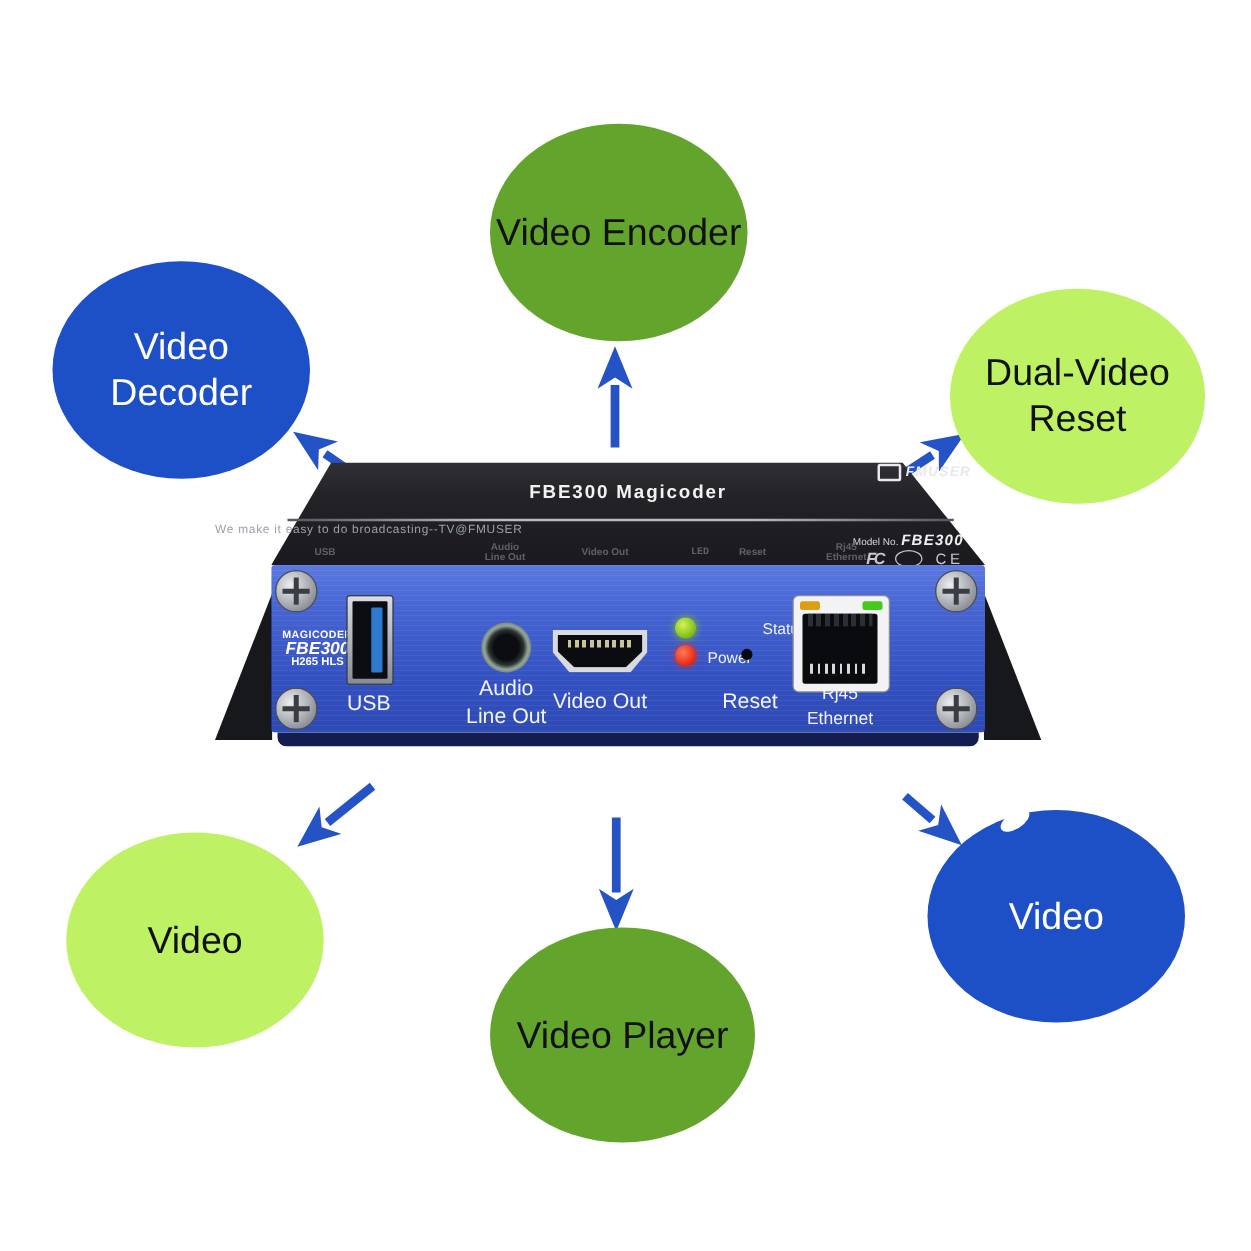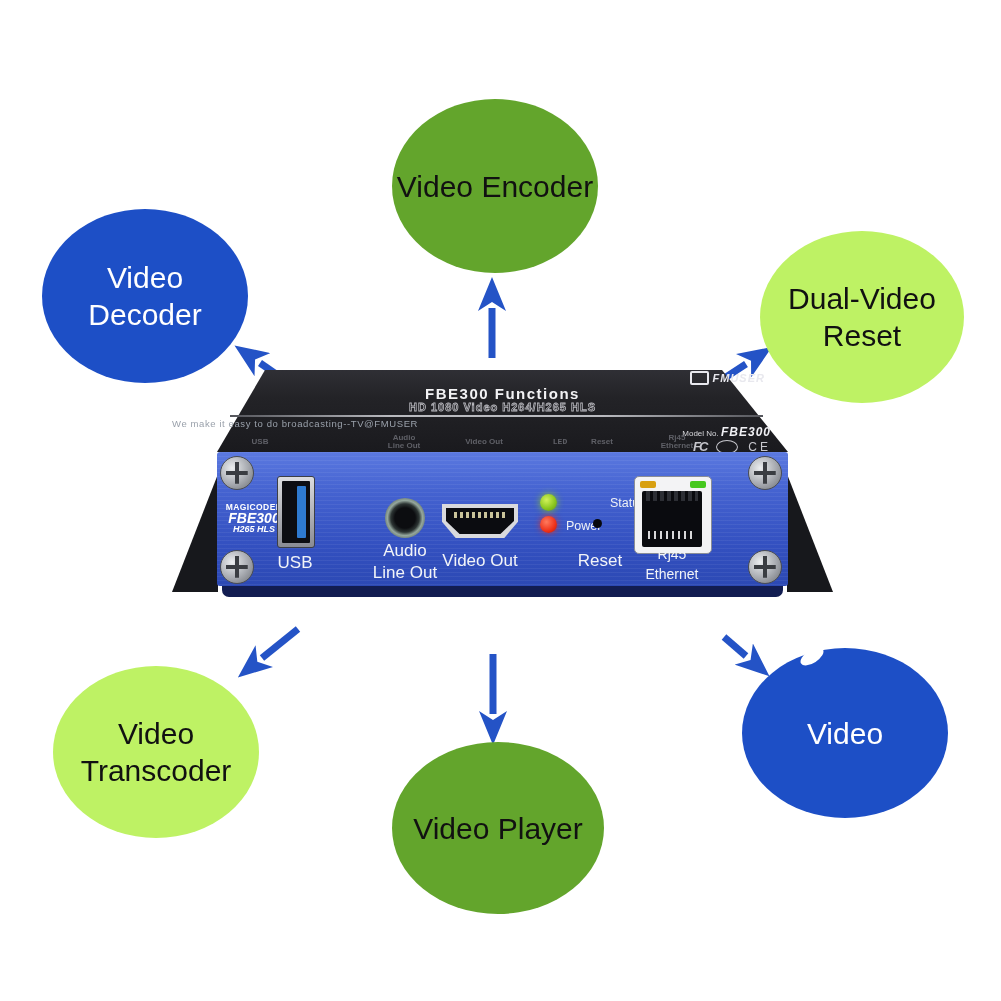--- a/index.html
+++ b/index.html
@@ -35,21 +35,21 @@
   .ear.left{left:0;clip-path:polygon(100% 2px,100% 100%,0 100%);}
   .ear.right{left:615px;clip-path:polygon(0 2px,0 100%,100% 100%);}
   .earhole{position:absolute;width:26px;height:13px;background:#fff;border-radius:50%;}
   .screw{position:absolute;width:32px;height:32px;border-radius:50%;border:1px solid #4a4d52;
          background:radial-gradient(circle at 35% 35%,#eceef0,#a6a9af 55%,#6b6e74 100%);}
   .screw .cross{position:absolute;inset:0;
          background:linear-gradient(#3a3d42,#3a3d42) center/68% 4px no-repeat,
                     linear-gradient(#3a3d42,#3a3d42) center/4px 68% no-repeat;}
 
   
-  .brand{position:absolute;right:68px;top:3px;display:flex;align-items:center;gap:4px;
+  .brand{position:absolute;right:56px;top:3px;display:flex;align-items:center;gap:4px;
          color:#e8e8ee;font-size:11px;font-style:italic;font-weight:bold;letter-spacing:1px;}
   .tvicon{display:inline-block;width:15px;height:10px;border:2px solid #e8e8ee;border-radius:2px;}
   .toptitle{position:absolute;left:0;width:100%;top:17px;text-align:center;color:#f2f2f4;
             font-size:15px;font-weight:bold;letter-spacing:1.5px;}
   .topsub{position:absolute;left:0;width:100%;top:33px;text-align:center;
           font-size:11px;font-weight:bold;letter-spacing:1px;color:#212125;
           -webkit-text-stroke:0.8px #b9b9bf;}
   .topline{position:absolute;left:58px;right:70px;top:47px;height:2px;
            background:linear-gradient(90deg,#55565c,#b9babf 30%,#b9babf 70%,#55565c);}
   .tagline{position:absolute;left:0;width:100%;top:50px;text-align:left;
@@ -61,21 +61,21 @@
   .fcc{font-size:13px;font-weight:bold;letter-spacing:-2px;font-style:italic;}
   .ovalcert{display:inline-block;width:20px;height:12px;border:1.5px solid #c6c6cc;border-radius:50%;}
   .ce{font-size:12px;letter-spacing:3px;}
   .edgelabel{position:absolute;top:70px;color:#5f6067;font-size:8px;font-weight:bold;
              text-align:center;line-height:8px;transform:translateX(-50%);}
 
   
   .badge{position:absolute;left:48px;top:134px;width:68px;text-align:center;color:#fff;line-height:11px;}
   .badge .b1{font-size:8.5px;font-weight:bold;letter-spacing:.4px;}
   .badge .b2{font-size:14px;font-weight:bold;font-style:italic;}
-  .badge .b3{font-size:9px;font-weight:bold;font-style:italic;}
+  .badge .b3{font-size:9px;font-weight:bold;}
   .usbport{position:absolute;left:105px;top:108px;width:36px;height:70px;border-radius:3px;
            border:1px solid #3c3f46;background:linear-gradient(180deg,#dcdde0,#898b93);}
   .usbport .cavity{position:absolute;inset:4px;background:#0c0d12;border-radius:1px;}
   .usbport .tongue{position:absolute;left:55%;top:8%;width:30%;height:84%;background:#2e7ad0;border-radius:1px;}
   .portlabel{position:absolute;color:#f2f4f8;font-size:17px;text-align:center;
              transform:translateX(-50%);line-height:22px;}
   .audiojack{position:absolute;left:213px;top:130px;width:40px;height:40px;border-radius:50%;
              background:radial-gradient(circle,#0c0d10 0 36%,#2c3433 50%,#95a79d 62%,#5f6f68 78%,#3c464a 100%);}
   .hdmi-outer{position:absolute;left:270px;top:136px;width:76px;height:34px;background:#d9dadd;
              clip-path:polygon(0 0,100% 0,100% 52%,82% 100%,18% 100%,0 52%);}
@@ -131,21 +131,20 @@
     <div>Decoder</div>
   </div>
 
   <div class="bubble c-lblue" style="left:760px;top:231px;width:204px;height:172px;">
     <div>Dual-Video</div>
     <div>Reset</div>
   </div>
 
   <div class="bubble c-lblue" style="left:53px;top:666px;width:206px;height:172px;">
     <div>Video</div>
-    <div>Transcoder</div>
   </div>
 
   <div class="bubble c-green" style="left:392px;top:742px;width:212px;height:172px;">
     <div>Video Player</div>
   </div>
 
   <div class="bubble c-blue" style="left:742px;top:648px;width:206px;height:170px;">
     <div>Video</div>
   </div>
 
@@ -156,22 +155,21 @@
     <div class="earhole" style="left:8px;top:282px;transform:rotate(33deg);"></div>
     <div class="ear right"></div>
     <div class="earhole" style="left:627px;top:282px;transform:rotate(-33deg);"></div>
 
     <div class="topface"></div>
 
     <div class="brand">
       <span class="tvicon"></span>
       <span>FMUSER</span>
     </div>
-    <div class="toptitle">FBE300 Functions</div>
-    <div class="topsub">HD 1080 Video H264/H265 HLS</div>
+    <div class="toptitle">FBE300 Magicoder</div>
     <div class="topline"></div>
     <div class="tagline">We make it easy to do broadcasting--TV@FMUSER</div>
     <div class="modelrow">
       <span>Model No.</span>
       <b>FBE300</b>
     </div>
     <div class="certs">
       <span class="fcc">FC</span>
       <span class="ovalcert"></span>
       <span class="ce">CE</span>

